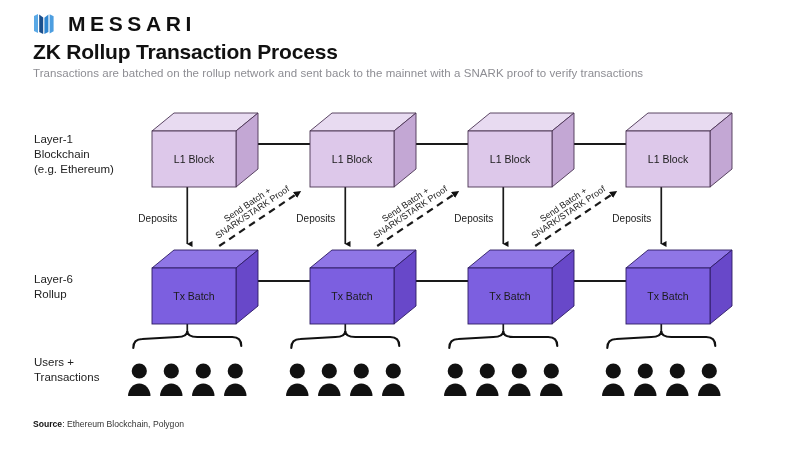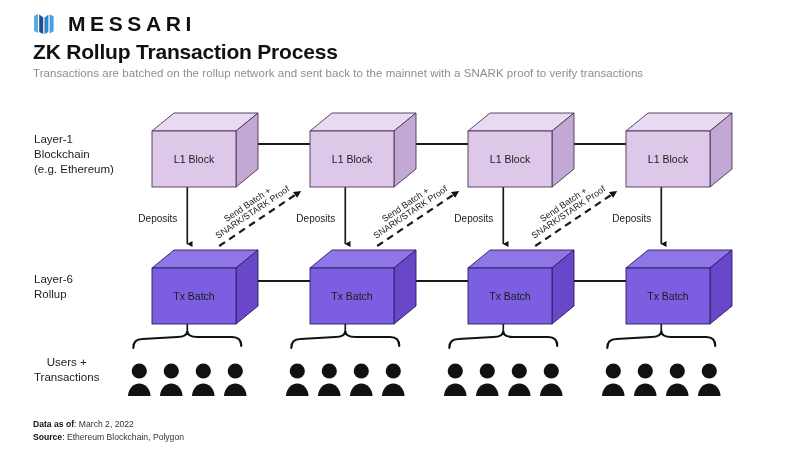--- a/index.html
+++ b/index.html
@@ -28,21 +28,21 @@
     position:absolute;left:33px;top:67px;
     font-size:11.5px;color:#8d8d93;letter-spacing:0.05px;
   }
 
   
   .rowlabel{
     position:absolute;font-size:11.5px;color:#222;line-height:15px;
   }
   #lbl-l1{left:34px;top:132px;}
   #lbl-l2{left:34px;top:272px;}
-  #lbl-users{left:34px;top:355px;text-align:center;}
+  #lbl-users{left:34px;top:355px;}
 
   
   .footer{position:absolute;left:33px;top:418px;font-size:8.6px;color:#333;line-height:12.5px;}
   .footer b{color:#111;}
 
   
   svg.diagram{position:absolute;left:0;top:0;width:800px;height:450px;}
   .cube-text{font-family:"Liberation Sans",sans-serif;font-size:10.5px;fill:#1b1b1b;}
   .dep-text{font-family:"Liberation Sans",sans-serif;font-size:10px;fill:#1b1b1b;}
   .proof-text{font-family:"Liberation Sans",sans-serif;font-size:9px;fill:#1b1b1b;}
@@ -250,20 +250,17 @@
           <g>
             <circle cx="709.28" cy="371" r="7.6" fill="#111"></circle>
             <path d="M698.0799999999999,396 a11.2,12.4 0 0 1 22.4,0 Z" fill="#111"></path>
           </g>
         </g>
       </g>
   </svg>
 
   <div class="footer">
     <div>
-      <b>Data as of</b><span>: March 2, 2022</span>
-    </div>
-    <div>
       <b>Source</b><span>: Ethereum Blockchain, Polygon</span>
     </div>
   </div>
 
 </div>
 
 </body></html>

